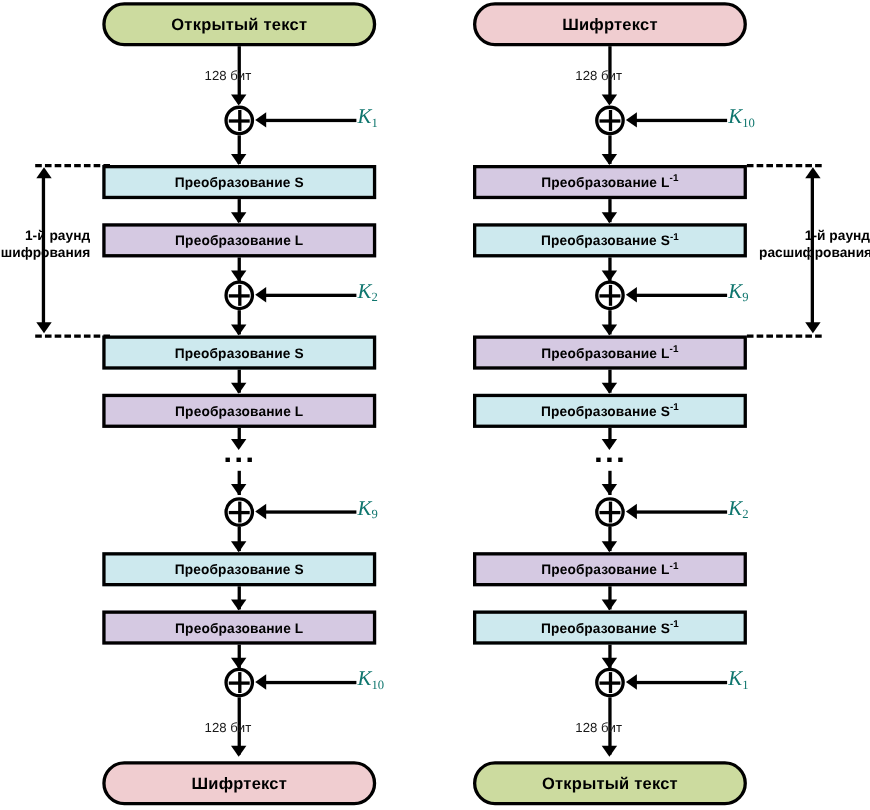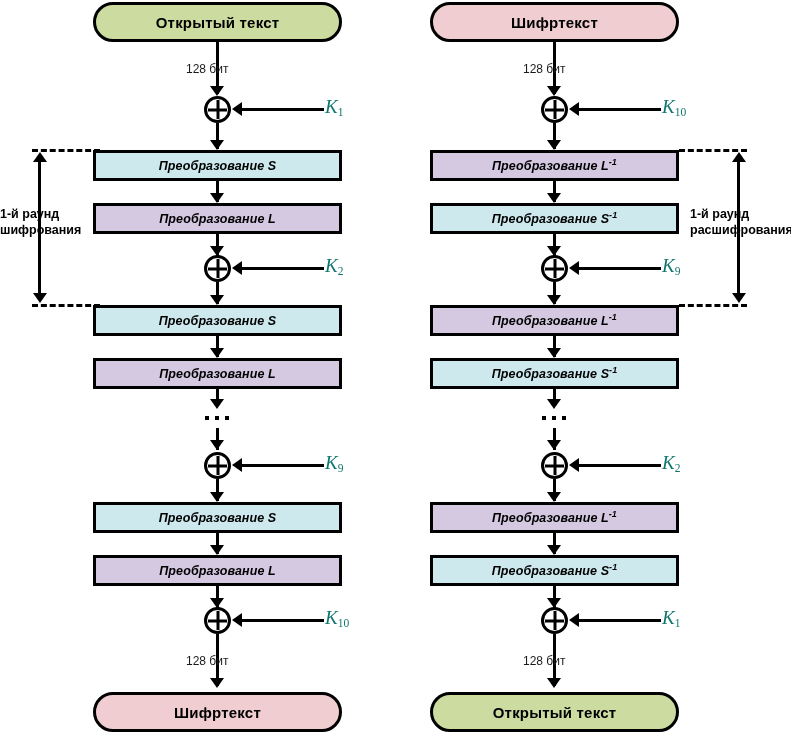--- a/index.html
+++ b/index.html
@@ -26,21 +26,21 @@
   }
 
   
   .tbox {
     position: absolute;
     border: 3px solid #000;
     display: flex; align-items: center; justify-content: center;
     font-size: 12.5px; font-weight: bold; color: #000;
     letter-spacing: .1px;
   }
-  .tbox .lbl { white-space: nowrap; font-style: italic; }
+  .tbox .lbl { white-space: nowrap; }
   .tbox sup {
     font-size: 9px;
     vertical-align: super;
     line-height: 0;
   }
 
   
   .xor {
     position: absolute;
     width: 27px; height: 27px;
@@ -112,21 +112,21 @@
 
   
   .dashline {
     position: absolute;
     height: 0;
     border-top: 3px dashed #000;
   }
   .roundlabel {
     position: absolute;
     font-size: 12.5px; font-weight: bold; color: #000;
-    text-align: left; line-height: 1.3;
+    text-align: right; line-height: 1.3;
     white-space: nowrap;
   }
 </style>
 </head>
 <body>
 
 <div id="diagram">
 
   <div class="pill" style="left:93px; top:2px; width:249px; height:40px; background:#ccdb9f;">
     <span>Открытый текст</span>

